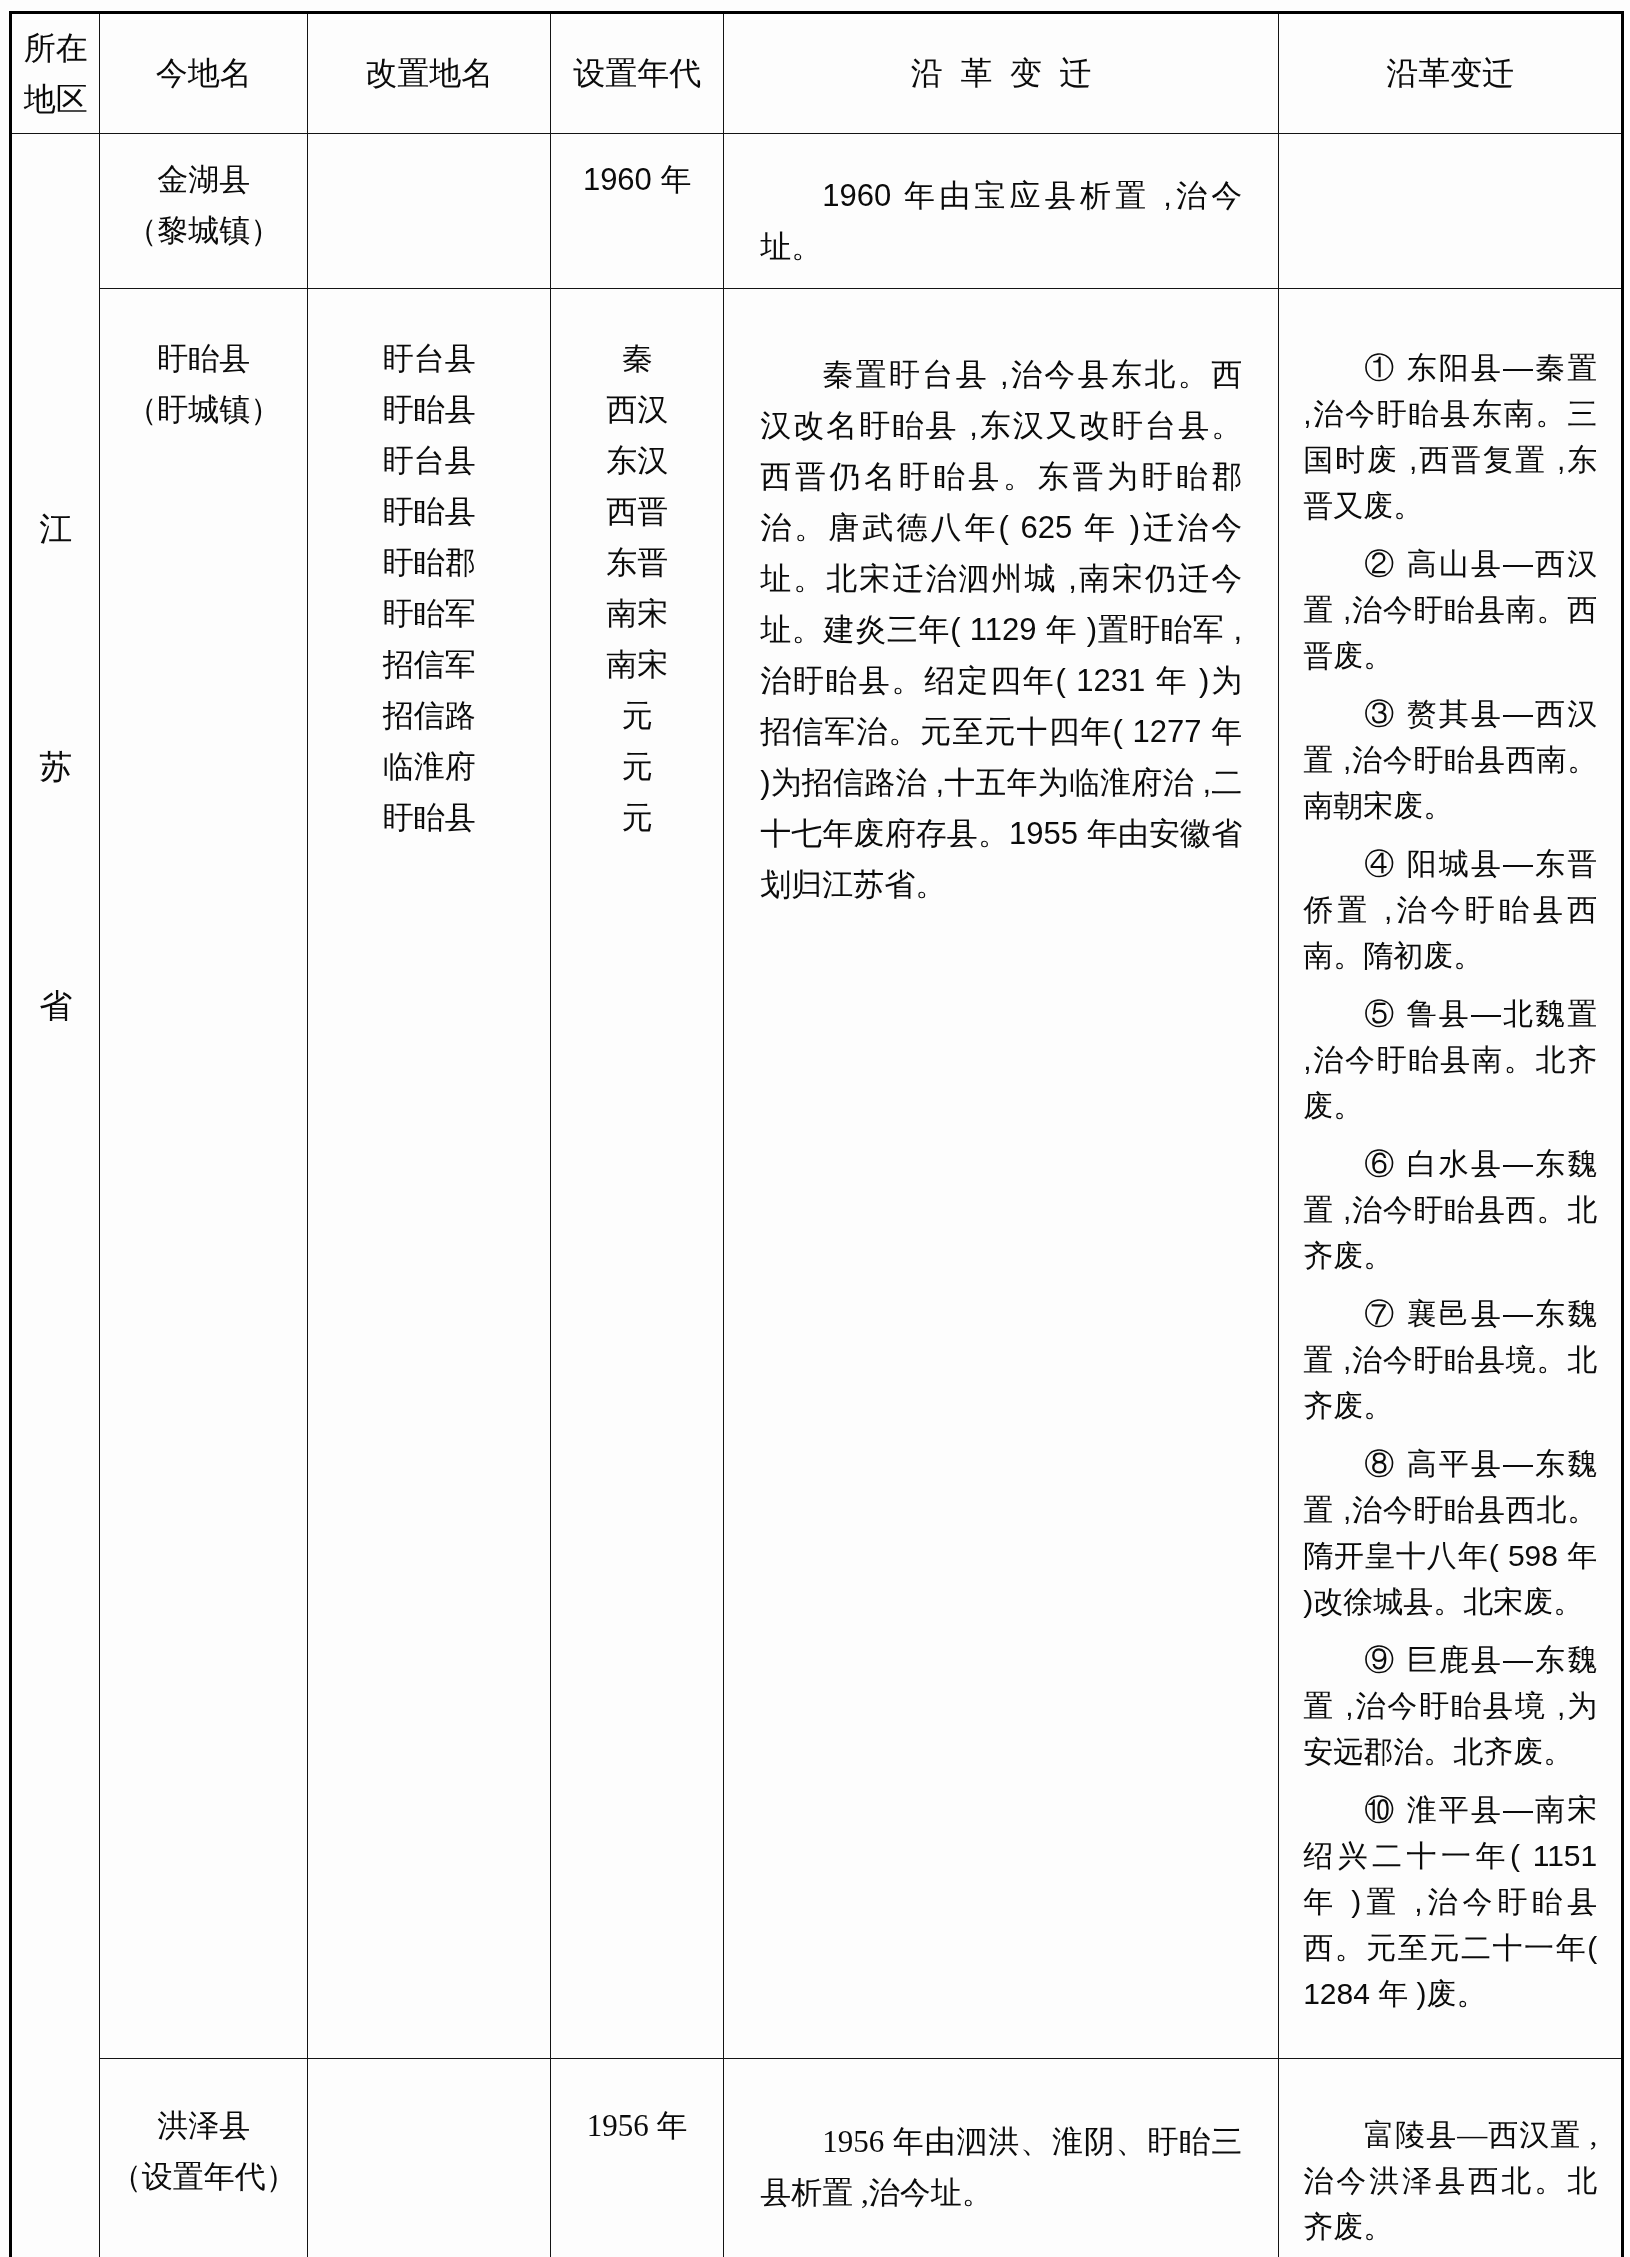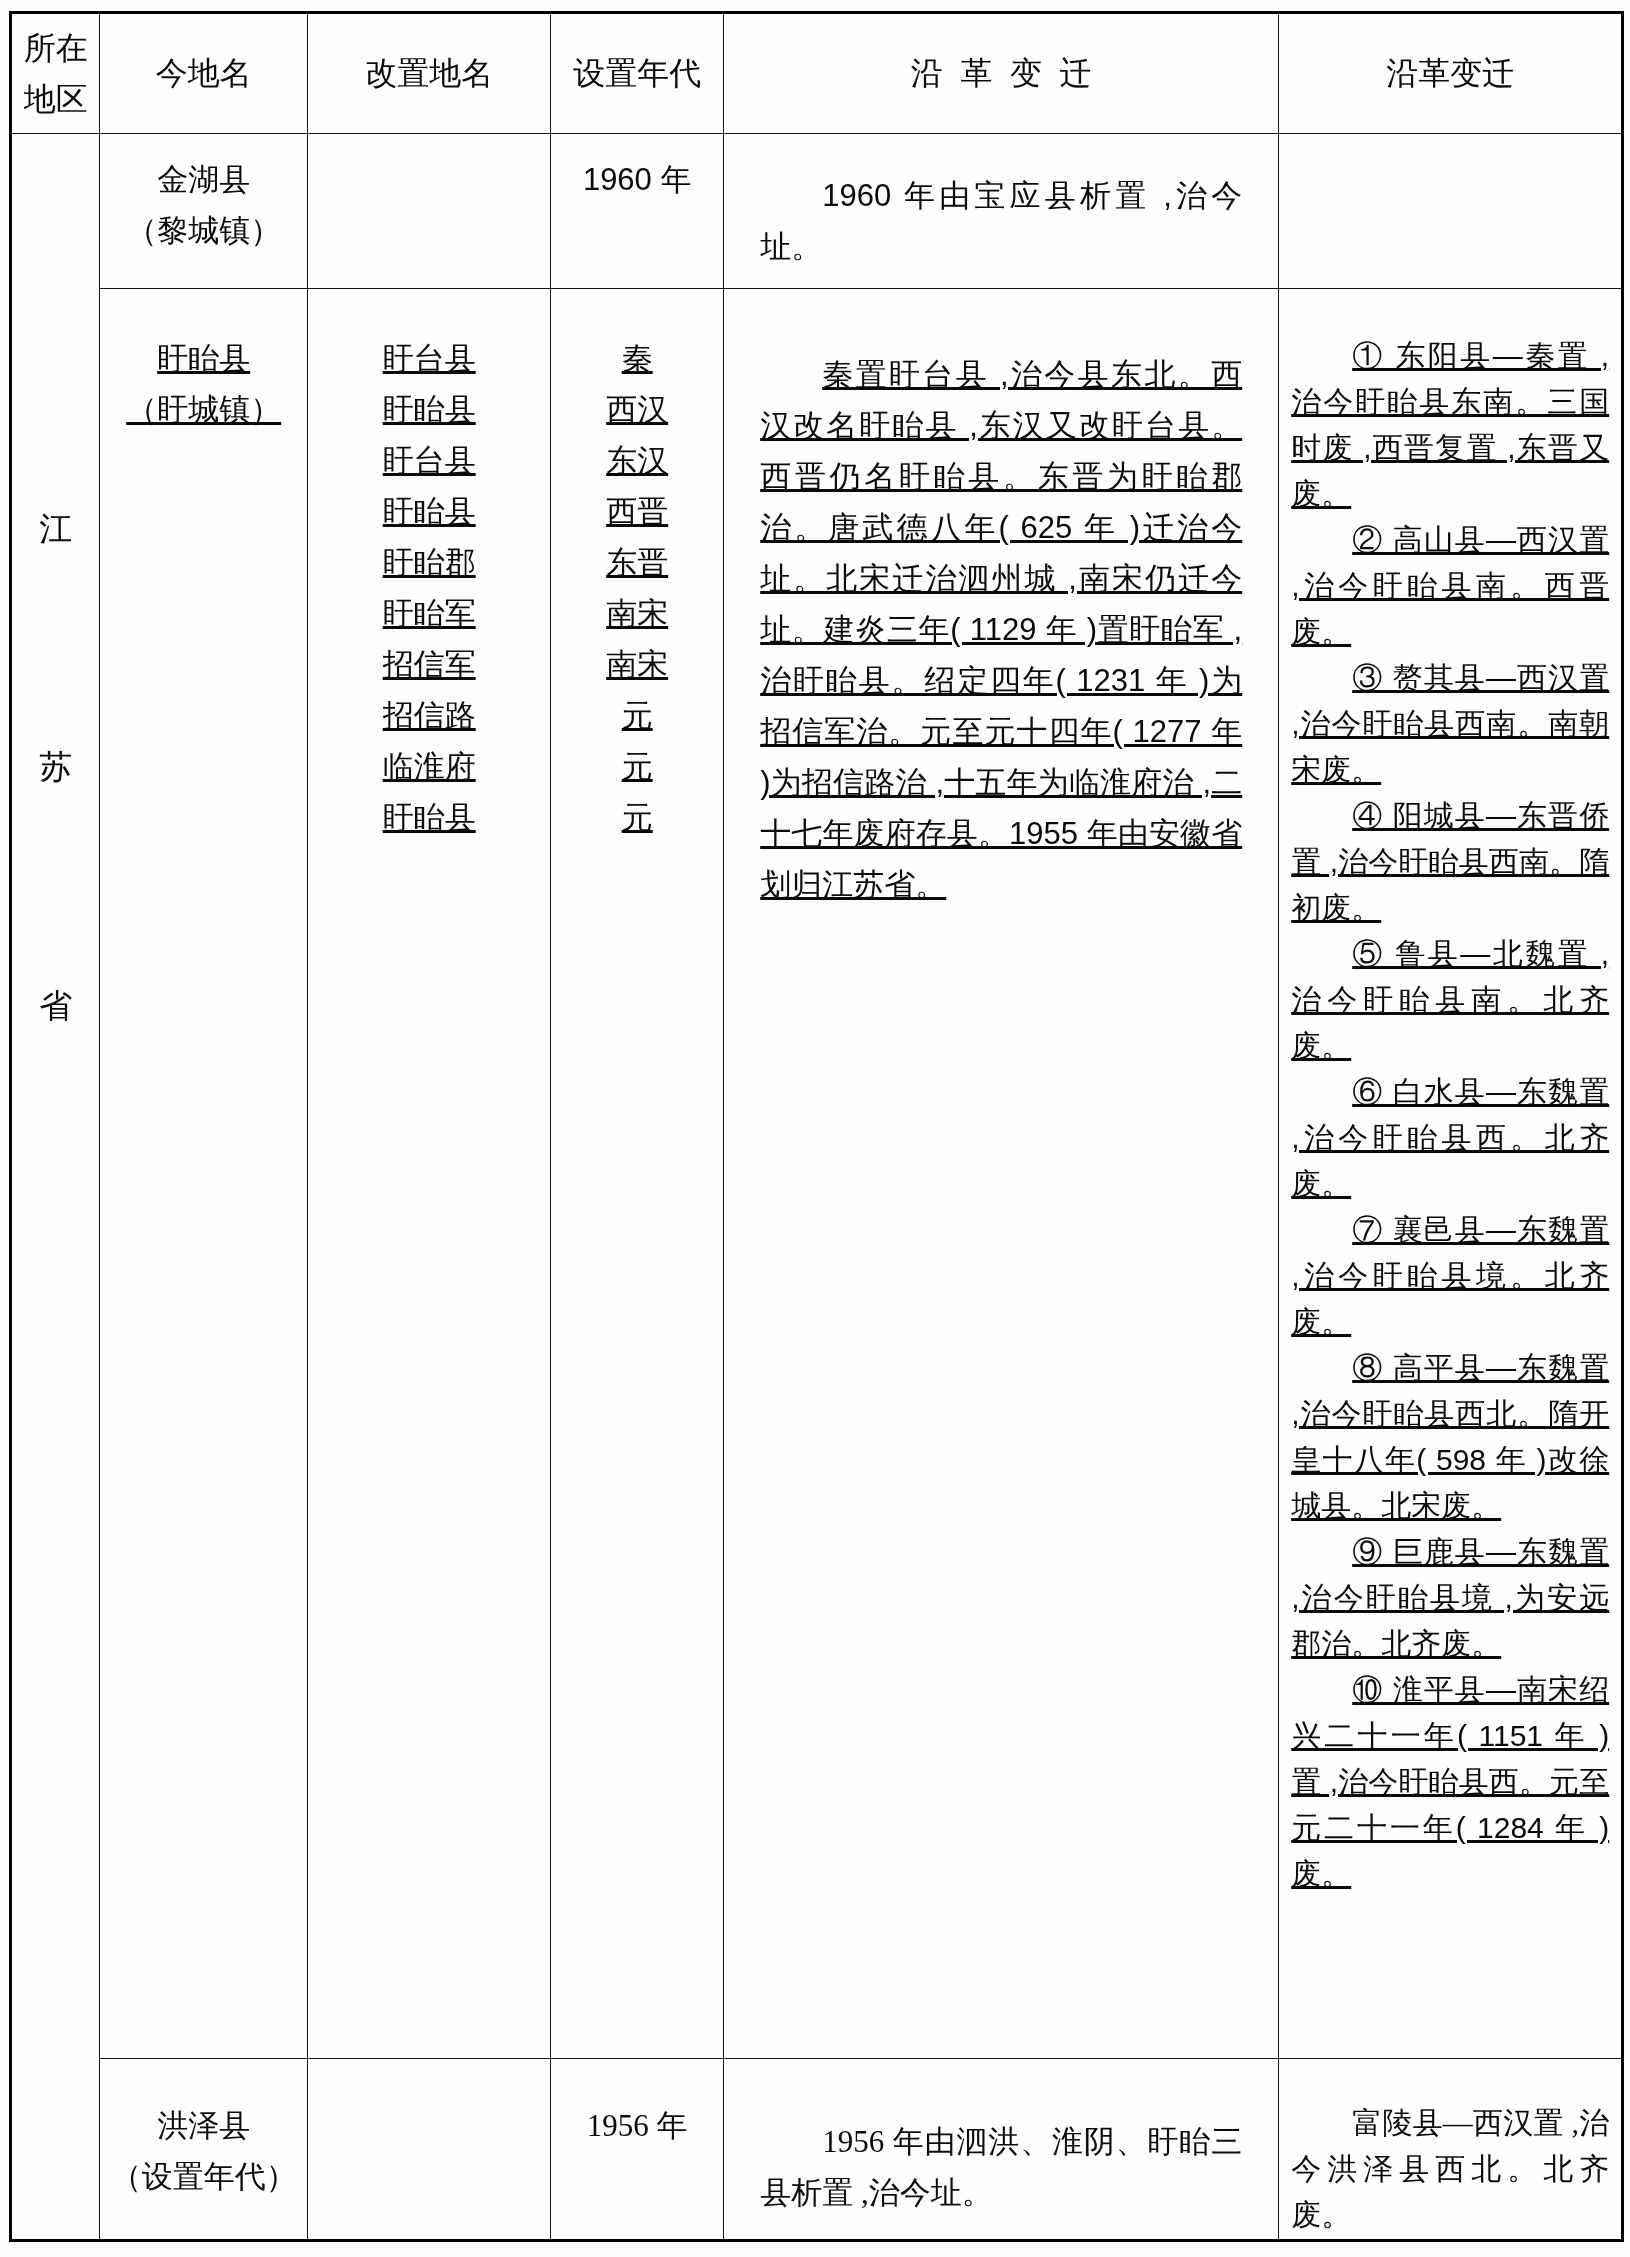--- a/index.html
+++ b/index.html
@@ -29,21 +29,21 @@
     font-weight:normal;
     overflow:hidden;
   }
   .gaz thead tr{height:121px;}
   .gaz thead th{vertical-align:middle; text-align:center; font-size:32px;}
   .gaz th.evolution-h{letter-spacing:0.55em; padding-left:0.55em;}
   tr.row-1{height:154px;}
   tr.row-2{height:1770px;}
   tr.row-3{height:182px;font-family:Liberation Serif, serif;}
   tr.row-1 td{padding-top:20px;}
-  tr.row-2 td{padding-top:44px;text-decoration:underline;}
+  tr.row-2 td{padding-top:44px;}
   tr.row-3 td{padding-top:41px;}
 
   td.region-cell{
     position:relative;
     padding:0 !important;
   }
   .region-char{
     position:absolute;
     left:0; width:100%;
     text-align:center;
@@ -59,21 +59,21 @@
 
   td.history-cell{padding-left:20px; padding-right:20px;}
   td.history-cell p{
     margin:16px;
     text-align:justify;
     text-indent:62px;
     line-height:51px;
   }
   td.abolished-cell{padding-left:12px; padding-right:12px; font-size:30px;}
   td.abolished-cell p{
-    margin:0;
+    margin:12px;
     text-align:justify;
     text-indent:61px;
     line-height:46px;
   }
 </style>
 </head>
 <body>
 
 <div class="page">
   <table class="gaz">

